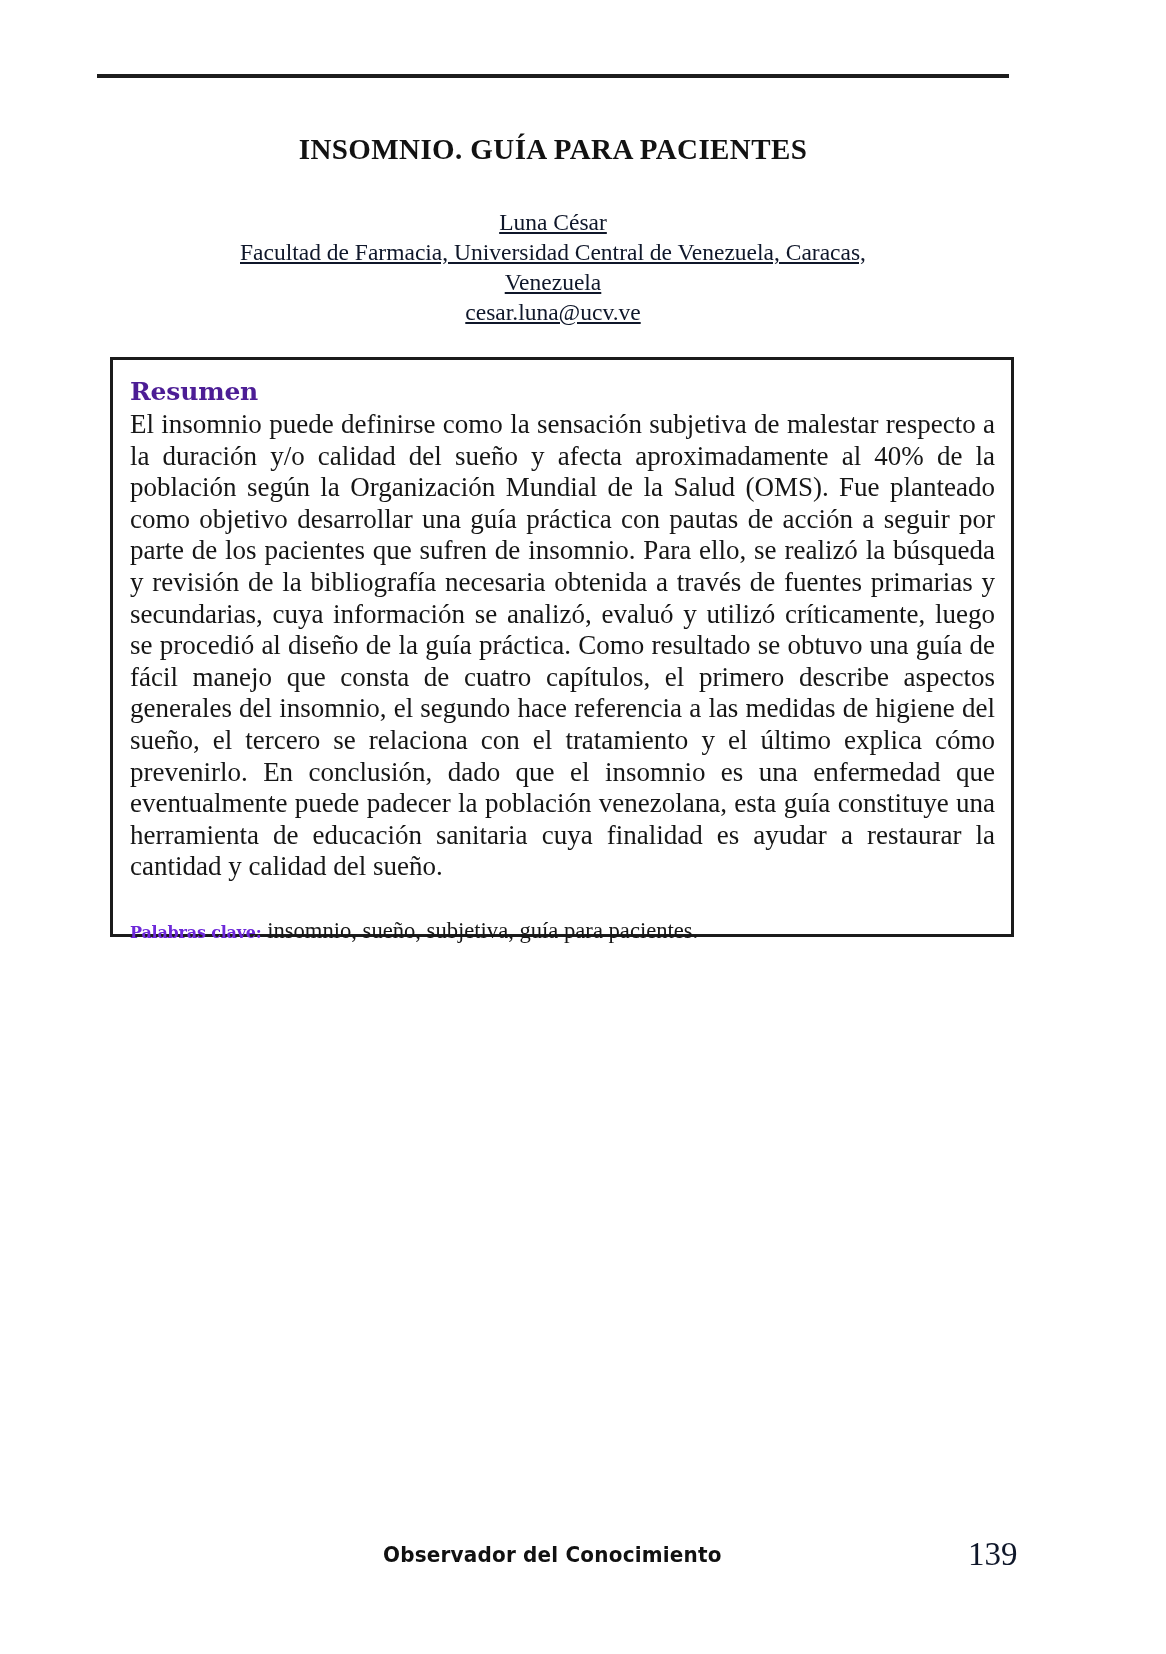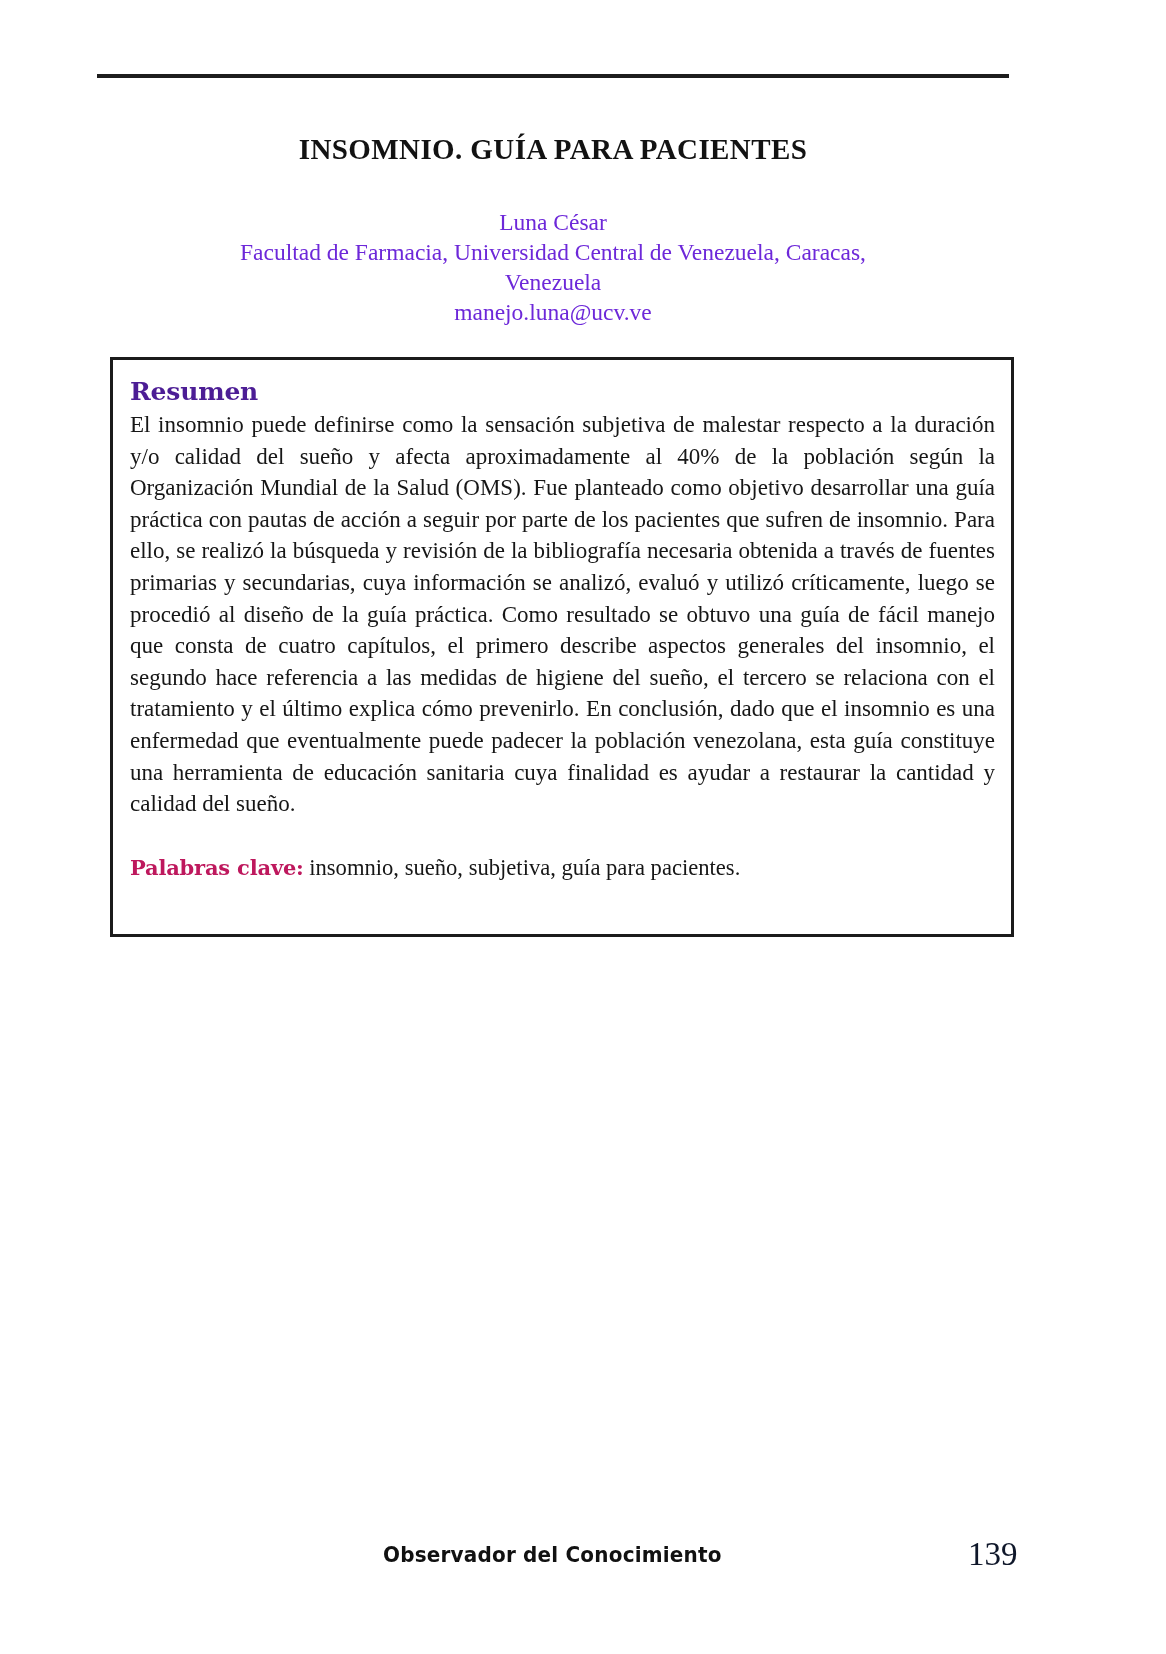--- a/index.html
+++ b/index.html
@@ -47,21 +47,22 @@
 
   
   .authorblock {
     position: absolute;
     left: 97px;
     top: 207px;
     width: 912px;
     text-align: center;
     font-size: 23.5px;
     line-height: 30px;
-    color: #6d28d9;
+    color: #0f172a;
+    text-decoration: underline;
   }
   .authorblock div {
     white-space: nowrap;
   }
   .affil-line {
     white-space: normal !important;
   }
 
   
   .abstract-box {
@@ -79,41 +80,41 @@
     font-family: "DejaVu Serif", "Liberation Serif", serif;
     font-weight: bold;
     font-size: 25px;
     line-height: 32px;
     margin: 2px 0 1px 0;
     color: #4c1d95;
     letter-spacing: -0.2px;
   }
 
   .abstract-body {
-    font-size: 23px;
+    font-size: 27px;
     line-height: 31.6px;
     text-align: justify;
     text-justify: inter-word;
     color: #161616;
     margin: 0;
     hyphens: none;
   }
 
   .keywords {
     margin-top: 33px;
     font-size: 22.6px;
     line-height: 30px;
     color: #161616;
   }
   .keywords-label {
     font-family: "DejaVu Serif", "Liberation Serif", serif;
     font-weight: bold;
-    font-size: 21px;
+    font-size: 16px;
     letter-spacing: -0.2px;
-    color: #be185d;
+    color: #6d28d9;
   }
   .keywords-text {
     font-size: 22.6px;
   }
 
   
   .footer {
     position: absolute;
     left: 0;
     top: 1542px;
@@ -147,21 +148,21 @@
 <div class="page">
 
   <div class="top-rule"></div>
 
   <div class="title">INSOMNIO. GUÍA PARA PACIENTES</div>
 
   <div class="authorblock">
     <div>Luna  César</div>
     <div class="affil-line">Facultad de Farmacia, Universidad Central de Venezuela, Caracas,</div>
     <div>Venezuela</div>
-    <div>manejo.luna@ucv.ve</div>
+    <div>cesar.luna@ucv.ve</div>
   </div>
 
   <div class="abstract-box">
     <div class="abstract-heading">Resumen</div>
     <p class="abstract-body">El insomnio puede definirse como la sensación subjetiva de malestar respecto a la duración y/o calidad del sueño y afecta aproximadamente al 40% de la población según la Organización Mundial de la Salud (OMS). Fue planteado como objetivo desarrollar una guía práctica con pautas de acción a seguir por parte de los pacientes que sufren de insomnio. Para ello, se realizó la búsqueda y revisión de la bibliografía necesaria obtenida a través de fuentes primarias y secundarias, cuya información se analizó, evaluó y utilizó críticamente, luego se procedió al diseño de la guía práctica. Como resultado se obtuvo una guía de fácil manejo que consta de cuatro capítulos, el primero describe aspectos generales del insomnio, el segundo hace referencia a las medidas de higiene del sueño, el tercero se relaciona con el tratamiento y el último explica cómo prevenirlo. En conclusión, dado que el insomnio es una enfermedad que eventualmente puede padecer la población venezolana, esta guía constituye una herramienta de educación sanitaria cuya finalidad es ayudar a restaurar la cantidad y calidad del sueño.</p>
     <div class="keywords">
       <span class="keywords-label">Palabras clave:</span><span class="keywords-text"> insomnio, sueño, subjetiva, guía para pacientes.</span>
     </div>
   </div>
 

